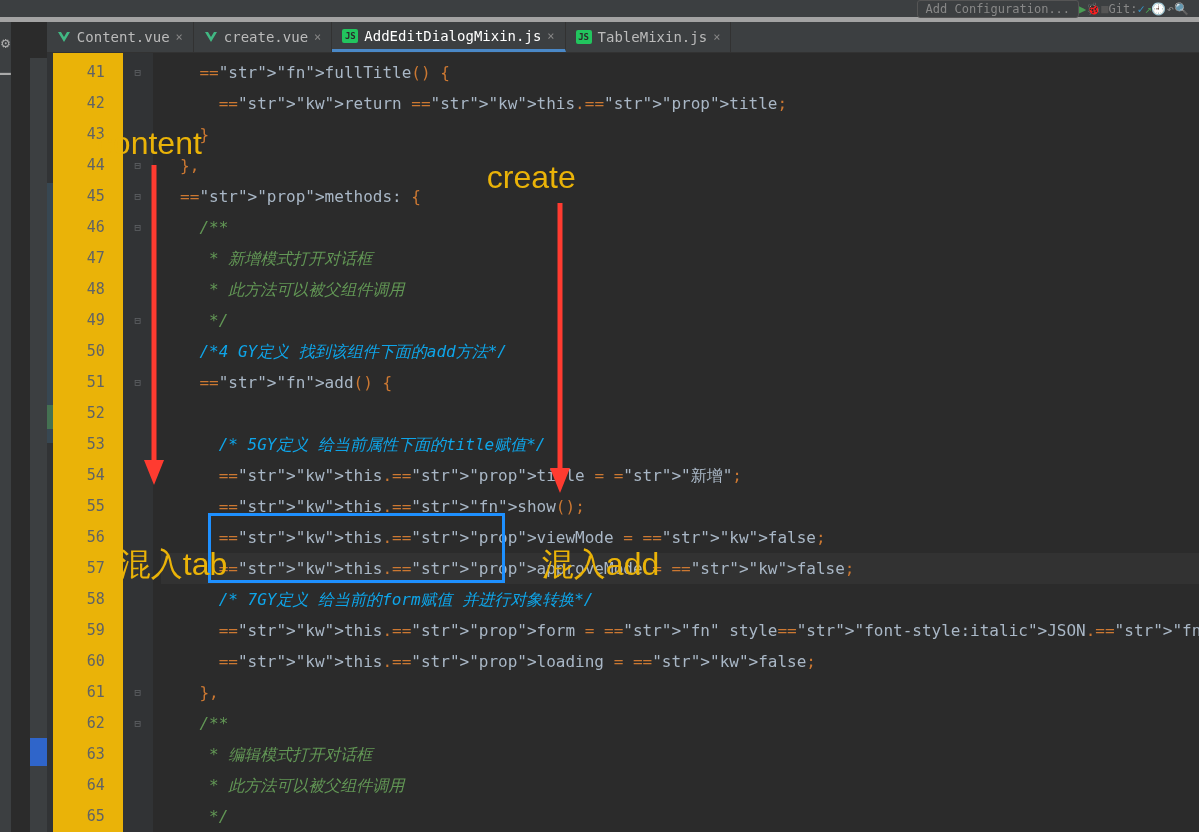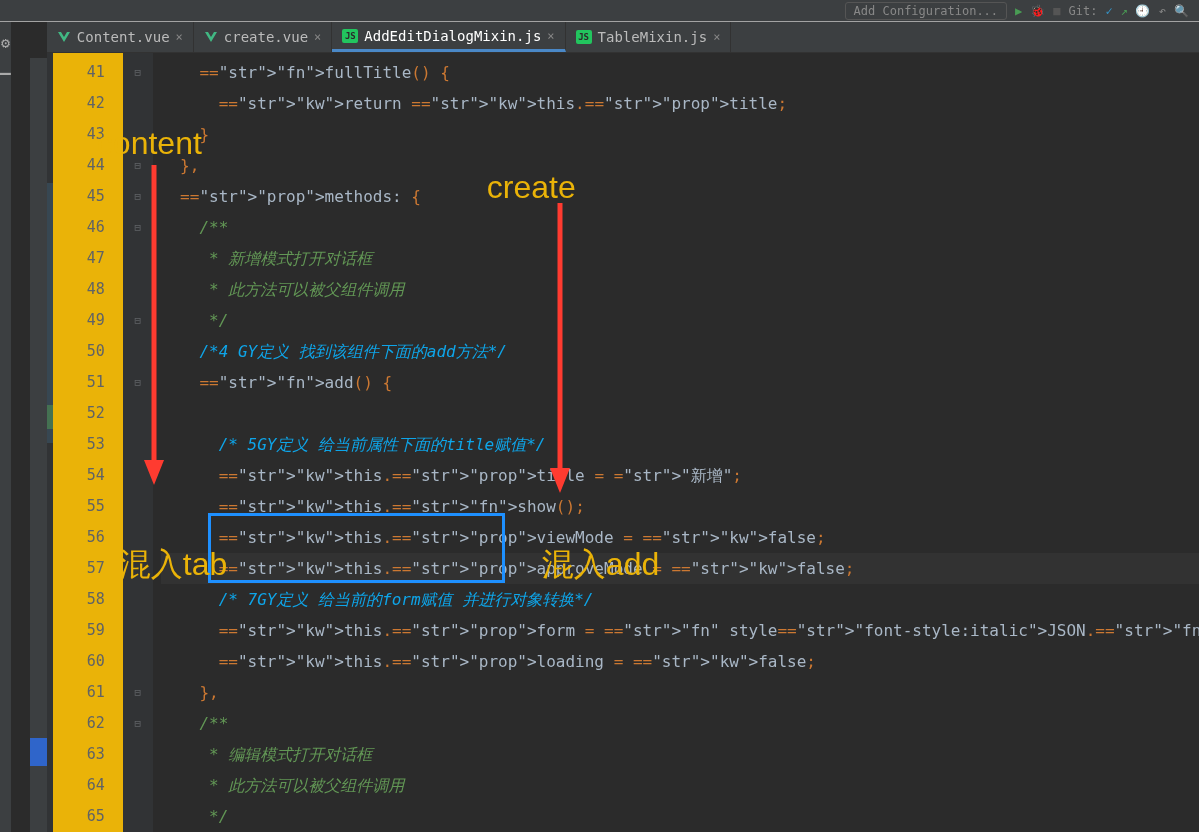--- a/index.html
+++ b/index.html
@@ -8,28 +8,28 @@
   background: #2b2b2b;
   color: #a9b7c6;
   width: 1199px;
   height: 832px;
   overflow: hidden;
   position: relative;
 }
 .top-toolbar {
   height: 22px;
   background: #3c3f41;
-  border-bottom: 1px solid #a3a3a3;
+  border-bottom: 5px solid #a3a3a3;
   display: flex;
   align-items: center;
   justify-content: flex-end;
   padding: 0 10px;
   font-size: 12px;
   color: #888;
-  gap: 8px;
+  gap: 0;
 }
 .top-toolbar .config-box {
   border: 1px solid #555;
   padding: 1px 8px;
   border-radius: 3px;
 }
 .main-row {
   display: flex;
   height: calc(100% - 22px);
 }
@@ -289,21 +289,21 @@
           <span class="fm"></span>
           <span class="fm">⊟</span>
           <span class="fm">⊟</span>
           <span class="fm"></span>
           <span class="fm"></span>
           <span class="fm"></span>
         </div>
       <div class="code" id="code-content"><div class="line">    <span class<span="" class="punct">=</span><span class<span="" class="punct">=</span>"str"&gt;"fn"&gt;fullTitle<span class="punct">(</span><span class="punct">)</span> <span class="punct">{</span></div><div class="line">      <span class<span="" class="punct">=</span><span class<span="" class="punct">=</span>"str"&gt;"kw"&gt;return <span class<span="" class="punct">=</span><span class<span="" class="punct">=</span>"str"&gt;"kw"&gt;this<span class="punct">.</span><span class<span="" class="punct">=</span><span class<span="" class="punct">=</span>"str"&gt;"prop"&gt;title<span class="punct">;</span></div><div class="line">    <span class="punct">}</span></div><div class="line">  <span class="punct">}</span><span class="punct">,</span></div><div class="line">  <span class<span="" class="punct">=</span><span class<span="" class="punct">=</span>"str"&gt;"prop"&gt;methods: <span class="punct">{</span></div><div class="line"><span class="doc">    /**</span></div><div class="line"><span class="doc">     * 新增模式打开对话框</span></div><div class="line"><span class="doc">     * 此方法可以被父组件调用</span></div><div class="line"><span class="doc">     */</span></div><div class="line"><span class="com">    /*4 GY定义 找到该组件下面的add方法*/</span></div><div class="line">    <span class<span="" class="punct">=</span><span class<span="" class="punct">=</span>"str"&gt;"fn"&gt;add<span class="punct">(</span><span class="punct">)</span> <span class="punct">{</span></div><div class="line">&nbsp;</div><div class="line"><span class="com">      /* 5GY定义 给当前属性下面的title赋值*/</span></div><div class="line">      <span class<span="" class="punct">=</span><span class<span="" class="punct">=</span>"str"&gt;"kw"&gt;this<span class="punct">.</span><span class<span="" class="punct">=</span><span class<span="" class="punct">=</span>"str"&gt;"prop"&gt;title <span class="punct">=</span> <span class<span="" class="punct">=</span>"str"&gt;"新增"<span class="punct">;</span></div><div class="line">      <span class<span="" class="punct">=</span><span class<span="" class="punct">=</span>"str"&gt;"kw"&gt;this<span class="punct">.</span><span class<span="" class="punct">=</span><span class<span="" class="punct">=</span>"str"&gt;"fn"&gt;show<span class="punct">(</span><span class="punct">)</span><span class="punct">;</span></div><div class="line">      <span class<span="" class="punct">=</span><span class<span="" class="punct">=</span>"str"&gt;"kw"&gt;this<span class="punct">.</span><span class<span="" class="punct">=</span><span class<span="" class="punct">=</span>"str"&gt;"prop"&gt;viewMode <span class="punct">=</span> <span class<span="" class="punct">=</span><span class<span="" class="punct">=</span>"str"&gt;"kw"&gt;false<span class="punct">;</span></div><div class="line current-line">      <span class<span="" class="punct">=</span><span class<span="" class="punct">=</span>"str"&gt;"kw"&gt;this<span class="punct">.</span><span class<span="" class="punct">=</span><span class<span="" class="punct">=</span>"str"&gt;"prop"&gt;approveMode <span class="punct">=</span> <span class<span="" class="punct">=</span><span class<span="" class="punct">=</span>"str"&gt;"kw"&gt;false<span class="punct">;</span></div><div class="line"><span class="com">      /* 7GY定义 给当前的form赋值 并进行对象转换*/</span></div><div class="line">      <span class<span="" class="punct">=</span><span class<span="" class="punct">=</span>"str"&gt;"kw"&gt;this<span class="punct">.</span><span class<span="" class="punct">=</span><span class<span="" class="punct">=</span>"str"&gt;"prop"&gt;form <span class="punct">=</span> <span class<span="" class="punct">=</span><span class<span="" class="punct">=</span>"str"&gt;"fn" style<span class="punct">=</span><span class<span="" class="punct">=</span>"str"&gt;"font-style:italic"&gt;JSON<span class="punct">.</span><span class<span="" class="punct">=</span><span class<span="" class="punct">=</span>"str"&gt;"fn"&gt;parse"str"&gt;"fn" style"str"&gt;"font-style:italic"&gt;JSON"str"&gt;"fn"&gt;stringify"str"&gt;"kw"&gt;this"str"&gt;"prop"&gt;defaultForm</div><div class="line">      <span class<span="" class="punct">=</span><span class<span="" class="punct">=</span>"str"&gt;"kw"&gt;this<span class="punct">.</span><span class<span="" class="punct">=</span><span class<span="" class="punct">=</span>"str"&gt;"prop"&gt;loading <span class="punct">=</span> <span class<span="" class="punct">=</span><span class<span="" class="punct">=</span>"str"&gt;"kw"&gt;false<span class="punct">;</span></div><div class="line">    <span class="punct">}</span><span class="punct">,</span></div><div class="line"><span class="doc">    /**</span></div><div class="line"><span class="doc">     * 编辑模式打开对话框</span></div><div class="line"><span class="doc">     * 此方法可以被父组件调用</span></div><div class="line"><span class="doc">     */</span></div></div>
 
       <div class="annotation" style="left:50px; top:72px;">content</div>
-      <div class="annotation" style="left:440px; top:116px;">create</div>
+      <div class="annotation" style="left:440px; top:106px;">create</div>
       <div class="annotation" style="left:495px; top:490px;">混入add</div>
       <div class="annotation" style="left:72px; top:490px;">混入tab</div>
 
       <svg class="arrow" style="left:92px; top:112px;" width="30" height="320">
         <line x1="15" y1="0" x2="15" y2="300" stroke="#ff3b30" stroke-width="5"></line>
         <polygon points="15,320 5,295 25,295" fill="#ff3b30"></polygon>
       </svg>
       <svg class="arrow" style="left:498px; top:150px;" width="30" height="290">
         <line x1="15" y1="0" x2="15" y2="270" stroke="#ff3b30" stroke-width="5"></line>
         <polygon points="15,290 5,265 25,265" fill="#ff3b30"></polygon>

